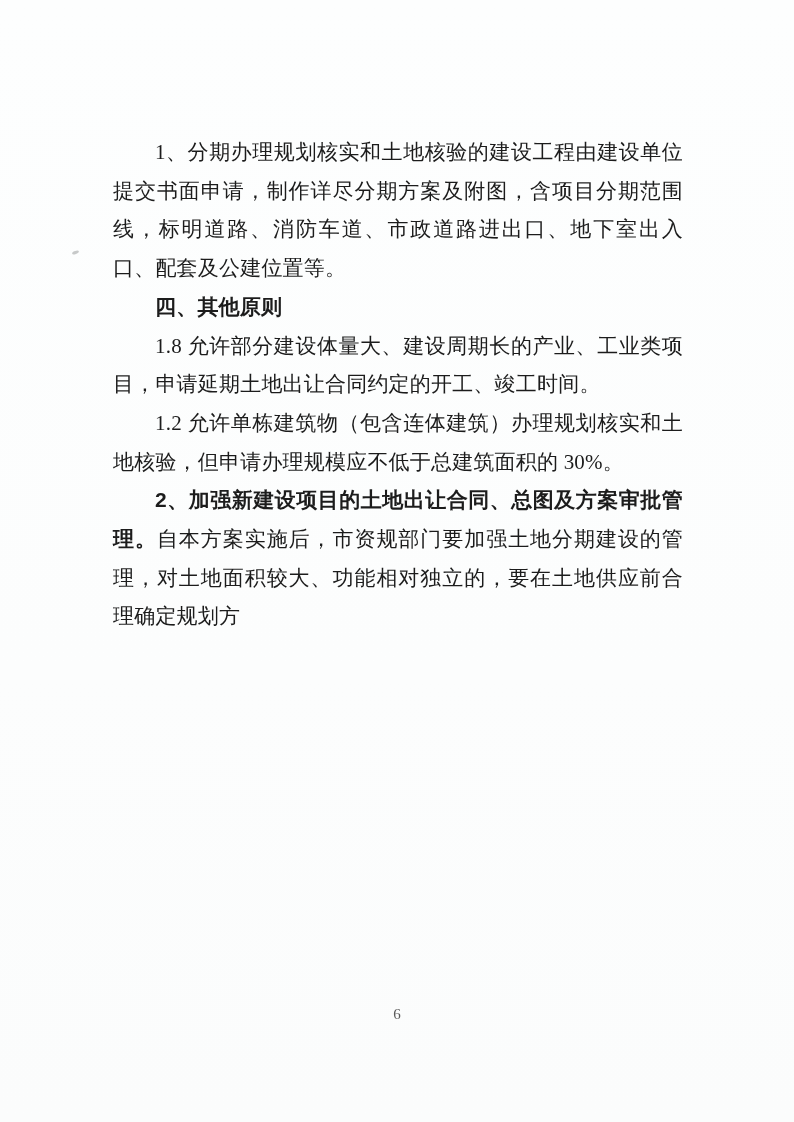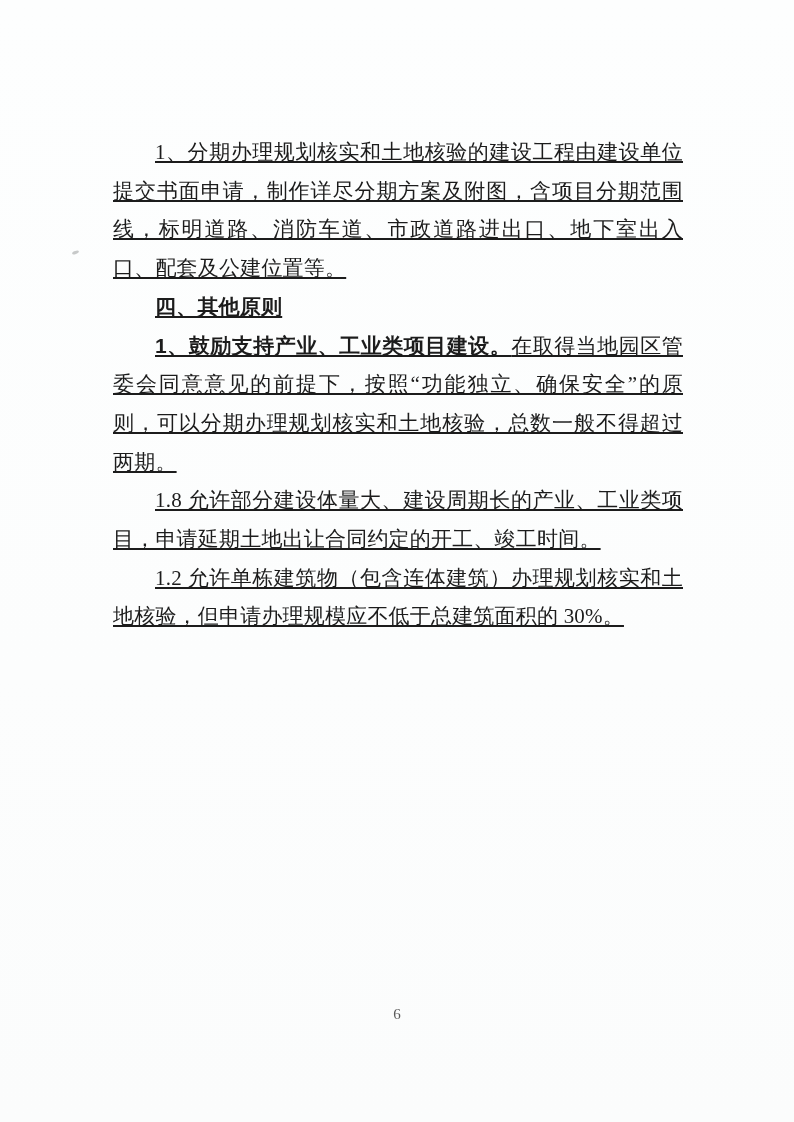--- a/index.html
+++ b/index.html
@@ -18,21 +18,20 @@
   }
   .content {
     position: absolute;
     left: 113px;
     top: 133px;
     width: 570px;
     color: #1c1c1c;
     font-size: 21px;
     line-height: 38.7px;
     letter-spacing: 0.2px;
-    text-decoration: underline;
   }
   .para {
     text-indent: 2em;
     text-align: justify;
     text-justify: inter-ideograph;
   }
   .para.heading {
     font-weight: 700;
     font-family: "Liberation Sans", sans-serif;
     text-align: left;
@@ -66,18 +65,18 @@
   }
 </style>
 </head>
 <body>
 
 <div class="page">
   <div class="scan-speck"></div>
   <div class="content" id="doc-content">
       <p class="para"><span class="run">1、分期办理规划核实和土地核验的建设工程由建设单位提交书面申请，制作详尽分期方案及附图，含项目分期范围线，标明道路、消防车道、市政道路进出口、地下室出入口、配套及公建位置等。</span></p>
       <p class="para heading"><span class="run-bold">四、其他原则</span></p>
-      <p class="para"><span class="run-bold">1、鼓励支持产业、工业类项目建设。</span><span class="run">在取得当地园区管委会同意意见的前提下，按照“功能独立、确保安全”的原则，可以分期办理规划核实和土地核验，总数一般不得超过两期。</span></p>
       <p class="para"><span class="run">1.8 允许部分建设体量大、建设周期长的产业、工业类项目，申请延期土地出让合同约定的开工、竣工时间。</span></p>
       <p class="para"><span class="run">1.2 允许单栋建筑物（包含连体建筑）办理规划核实和土地核验，但申请办理规模应不低于总建筑面积的 30%。</span></p>
+      <p class="para"><span class="run-bold">2、加强新建设项目的土地出让合同、总图及方案审批管理。</span><span class="run">自本方案实施后，市资规部门要加强土地分期建设的管理，对土地面积较大、功能相对独立的，要在土地供应前合理确定规划方</span></p>
     </div>
   <div class="page-number">6</div>
 </div>
 
 </body></html>

